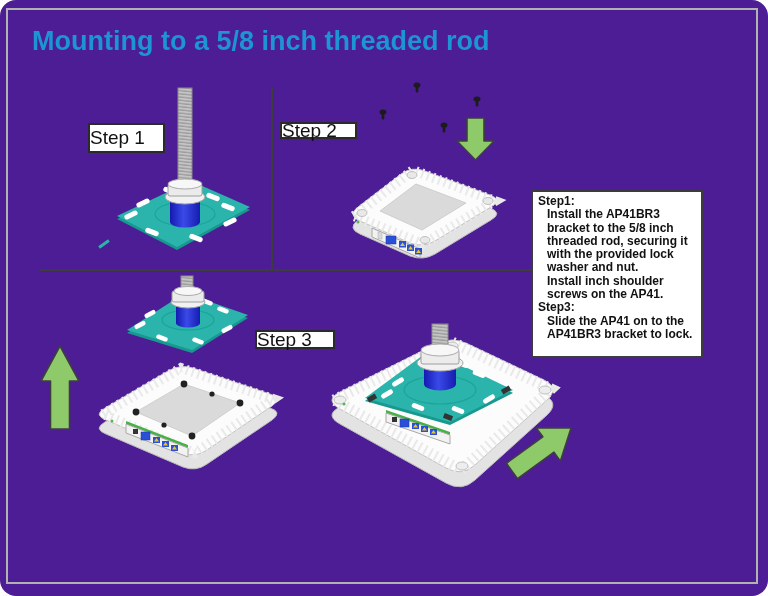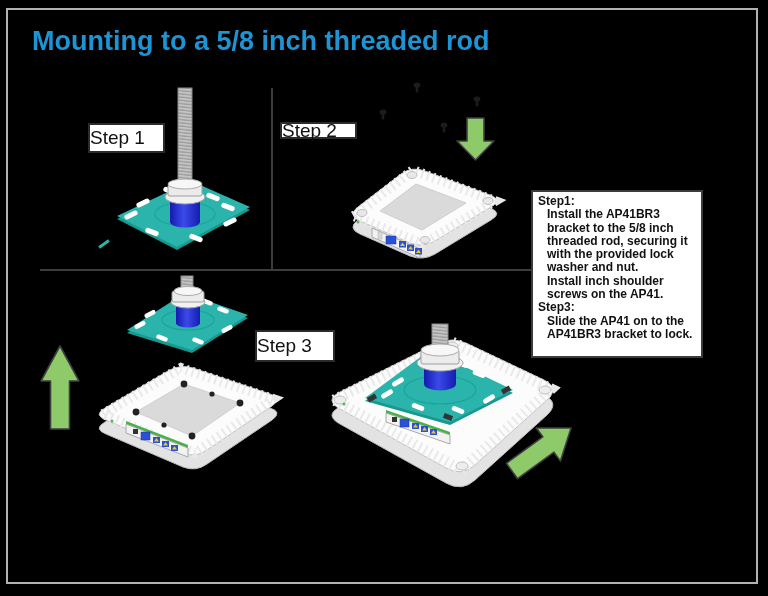--- a/index.html
+++ b/index.html
@@ -1,29 +1,29 @@
 <!DOCTYPE html>
 <html><head>
 <meta charset="utf-8">
 <style>
   html,body { margin:0; padding:0; background:#fff; }
-  .canvas { position:relative; width:768px; height:596px; background:#000000;
-            font-family:"Liberation Sans", sans-serif; overflow:hidden; }
+  .canvas { position:relative; width:768px; height:596px; background:#4c1d95;
+            font-family:"Liberation Sans", sans-serif; overflow:hidden;border-radius:16px; }
   .frame { position:absolute; left:6px; top:8px; width:752px; height:576px;
            border:2px solid #b2b2b2; box-sizing:border-box; z-index:0; }
   .title { position:absolute; left:32px; top:26px; margin:0; font-size:27px;
            font-weight:bold; color:#1d94d4; letter-spacing:0; z-index:3; white-space:nowrap; }
   .vline { position:absolute; left:271px; top:88px; width:2px; height:182px; background:#3c3c3c; z-index:1; }
   .hline { position:absolute; left:40px;  top:269px; width:491px; height:2px; background:#3c3c3c; z-index:1; }
   .step-box { position:absolute; box-sizing:border-box; border:2px solid #2b2b2b; background:#fff;
               display:flex; align-items:center; justify-content:flex-start; font-size:19px;
               color:#111; z-index:3; }
   #step1-box { left:88px;  top:123px; width:77px; height:30px; }
   #step2-box { left:280px; top:122px; width:77px; height:17px; }
-  #step3-box { left:255px; top:330px; width:80px; height:32px; }
+  #step3-box { left:255px; top:330px; width:80px; height:19px; }
   .instruction-box { position:absolute; left:531px; top:190px; width:172px; height:168px;
                      box-sizing:border-box; border:2px solid #3c3c3c; background:#fff;
                      padding:3px 5px 2px 5px; font-size:12px; line-height:13.3px;
                      font-weight:bold; color:#111; z-index:3; }
   .ins-b { padding-left:9px; }
   svg.gfx { position:absolute; left:0; top:0; z-index:2; }
 </style>
 </head>
 <body>
 

